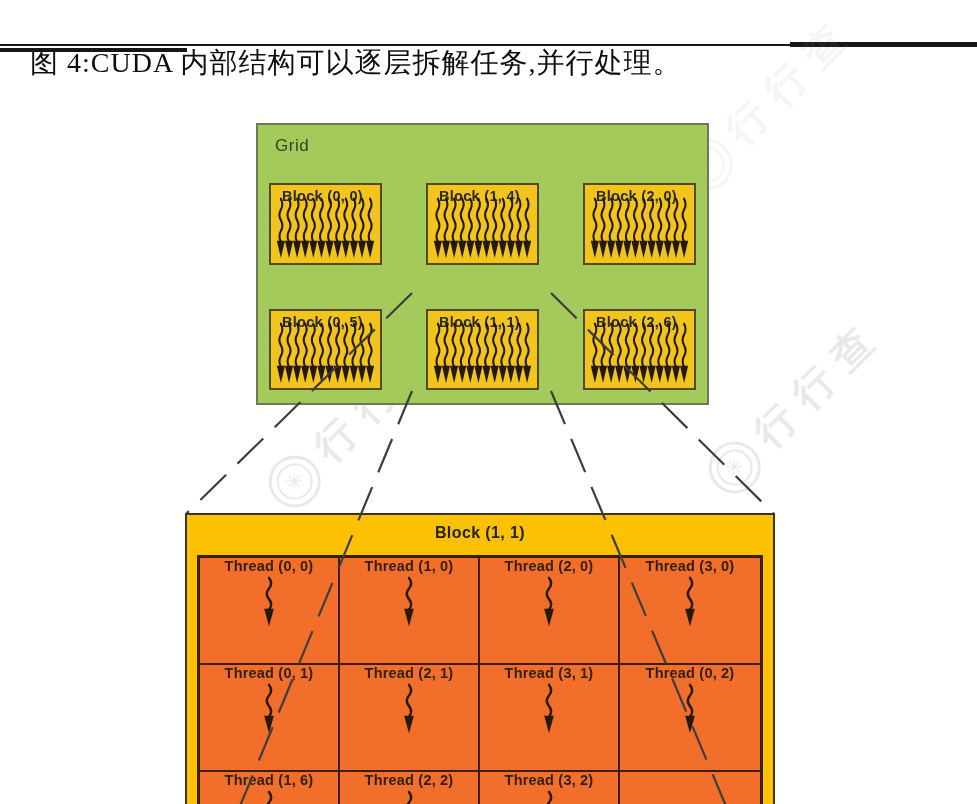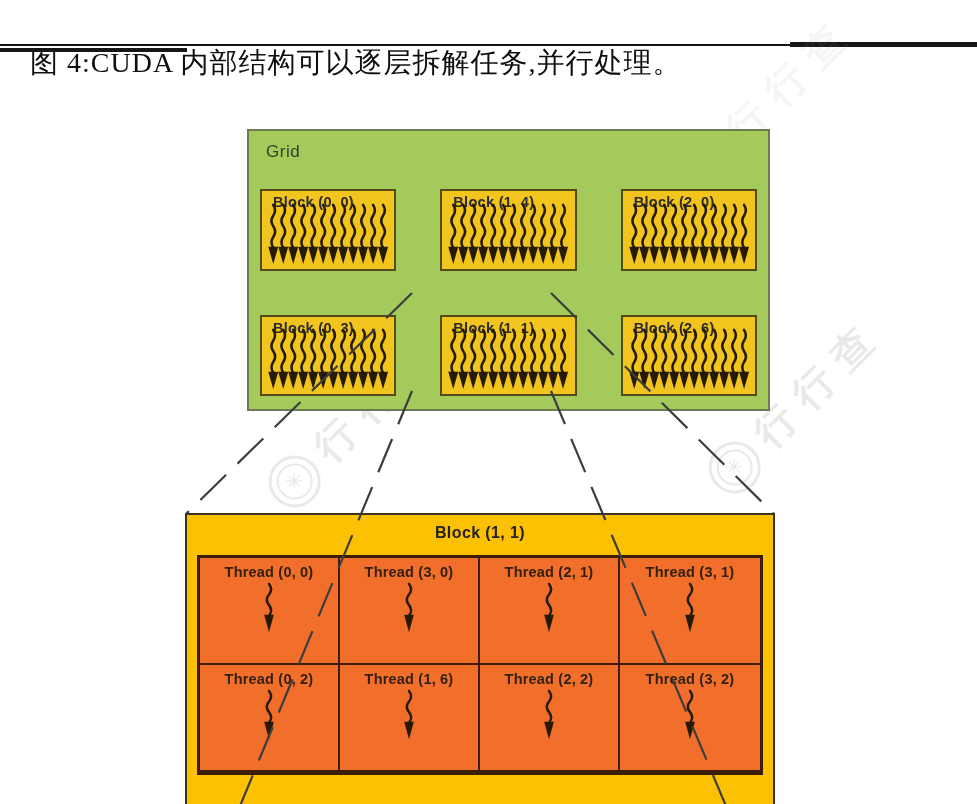--- a/index.html
+++ b/index.html
@@ -29,22 +29,22 @@
     box-sizing:border-box;position:relative;flex:none;}
   .wm-ring::before{content:"";position:absolute;inset:5px;border:2px solid currentColor;border-radius:50%;}
   .wm-ring::after{content:"✳";position:absolute;inset:0;display:flex;align-items:center;
     justify-content:center;font-size:22px;}
   .wm-text{font-size:40px;font-weight:700;letter-spacing:14px;white-space:nowrap;}
   .wm-1{left:276px;top:472px;}
   .wm-2{left:716px;top:458px;}
   .wm-3{left:688px;top:155px;opacity:.09;}
   
   .grid-box{
-    position:absolute;left:247px;top:123px;width:523px;height:282px;box-sizing:border-box;
-    background:var(--grid-green);border:2px solid var(--grid-border);z-index:2;margin-top:6px;
+    position:absolute;left:256px;top:123px;width:453px;height:282px;box-sizing:border-box;
+    background:var(--grid-green);border:2px solid var(--grid-border);z-index:2;
   }
   .grid-label{position:absolute;left:17px;top:11px;font-size:17px;color:#383f2a;letter-spacing:.5px;}
   .blocks{
     position:absolute;left:11px;right:11px;top:58px;bottom:13px;
     display:grid;grid-template-columns:repeat(3,1fr);grid-template-rows:repeat(2,1fr);
     column-gap:8px;row-gap:9px;gap:44px;
   }
   .block{
     background:var(--block-yellow);border:2px solid var(--block-border);
     box-sizing:border-box;position:relative;overflow:hidden;
@@ -61,21 +61,21 @@
   .big-label{position:absolute;left:0;right:0;top:9px;text-align:center;
     font-size:16px;font-weight:700;color:#222;letter-spacing:.4px;}
   .threads{
     position:absolute;left:10px;top:40px;width:566px;box-sizing:border-box;
     display:grid;grid-template-columns:repeat(4,1fr);grid-auto-rows:107px;
     background:var(--thread-orange);border:3px solid var(--table-border);
   }
   .tcell{border-right:2.5px solid var(--table-border);border-bottom:2.5px solid var(--table-border);
     position:relative;text-align:center;box-sizing:border-box;overflow:hidden;}
   .tcell:nth-child(4n){border-right:none;}
-  .tlabel{display:block;margin-top:6px;font-size:14.5px;font-weight:700;
+  .tlabel{display:block;font-size:14.5px;font-weight:700;
     color:#33200f;letter-spacing:.2px;white-space:nowrap;}
   .tcell svg{margin-top:2px;}
   
   .connectors{position:absolute;left:0;top:0;width:977px;height:804px;z-index:5;pointer-events:none;}
   .connectors line{stroke:#3d3d3d;stroke-width:2.2;stroke-dasharray:36 16;}
 </style>
 </head>
 <body style="--grid-green: #a4ca5b; --grid-border: #6e7a51; --block-yellow: #f2c41e; --block-border: #554a1a; --big-yellow: #fcc103; --thread-orange: #f16f2a; --table-border: #3c1d07; --ink: #241a06;">
 
 <div>
@@ -182,21 +182,21 @@
           <polygon points="90.5,45 101.5,45 96,63" fill="#241a06"></polygon>
           <path d="M107,2 q4,5.5 0,11 t0,11 t0,11 t0,11" fill="none" stroke="#241a06" stroke-width="2.8" stroke-linecap="round"></path>
           <polygon points="101.5,45 112.5,45 107,63" fill="#241a06"></polygon>
           <path d="M118,2 q4,5.5 0,11 t0,11 t0,11 t0,11" fill="none" stroke="#241a06" stroke-width="2.8" stroke-linecap="round"></path>
           <polygon points="112.5,45 123.5,45 118,63" fill="#241a06"></polygon>
           <path d="M129,2 q4,5.5 0,11 t0,11 t0,11 t0,11" fill="none" stroke="#241a06" stroke-width="2.8" stroke-linecap="round"></path>
           <polygon points="123.5,45 134.5,45 129,63" fill="#241a06"></polygon>
         </svg>
       </div>
       <div class="block">
-        <span class="block-label">Block (0, 3)</span>
+        <span class="block-label">Block (0, 5)</span>
         <svg viewBox="0 0 137 66" preserveAspectRatio="none">
           <path d="M8,2 q4,5.5 0,11 t0,11 t0,11 t0,11" fill="none" stroke="#241a06" stroke-width="2.8" stroke-linecap="round"></path>
           <polygon points="2.5,45 13.5,45 8,63" fill="#241a06"></polygon>
           <path d="M19,2 q4,5.5 0,11 t0,11 t0,11 t0,11" fill="none" stroke="#241a06" stroke-width="2.8" stroke-linecap="round"></path>
           <polygon points="13.5,45 24.5,45 19,63" fill="#241a06"></polygon>
           <path d="M30,2 q4,5.5 0,11 t0,11 t0,11 t0,11" fill="none" stroke="#241a06" stroke-width="2.8" stroke-linecap="round"></path>
           <polygon points="24.5,45 35.5,45 30,63" fill="#241a06"></polygon>
           <path d="M41,2 q4,5.5 0,11 t0,11 t0,11 t0,11" fill="none" stroke="#241a06" stroke-width="2.8" stroke-linecap="round"></path>
           <polygon points="35.5,45 46.5,45 41,63" fill="#241a06"></polygon>
           <path d="M52,2 q4,5.5 0,11 t0,11 t0,11 t0,11" fill="none" stroke="#241a06" stroke-width="2.8" stroke-linecap="round"></path>
@@ -278,21 +278,33 @@
     </div>
 </div>
 
 <div class="big-box">
   <div class="big-label">Block (1, 1)</div>
   <div class="threads" id="threads">
       <div class="tcell"><span class="tlabel">Thread (0, 0)</span><svg width="22" height="54" viewBox="0 0 22 56">
           <path d="M11,2 q4.5,5.5 0,11 t0,11 t0,11" fill="none" stroke="#241a06" stroke-width="2.6" stroke-linecap="round"></path>
           <polygon points="6,34 16,34 11,52" fill="#241a06"></polygon>
         </svg></div>
+      <div class="tcell"><span class="tlabel">Thread (1, 0)</span><svg width="22" height="54" viewBox="0 0 22 56">
+          <path d="M11,2 q4.5,5.5 0,11 t0,11 t0,11" fill="none" stroke="#241a06" stroke-width="2.6" stroke-linecap="round"></path>
+          <polygon points="6,34 16,34 11,52" fill="#241a06"></polygon>
+        </svg></div>
+      <div class="tcell"><span class="tlabel">Thread (2, 0)</span><svg width="22" height="54" viewBox="0 0 22 56">
+          <path d="M11,2 q4.5,5.5 0,11 t0,11 t0,11" fill="none" stroke="#241a06" stroke-width="2.6" stroke-linecap="round"></path>
+          <polygon points="6,34 16,34 11,52" fill="#241a06"></polygon>
+        </svg></div>
       <div class="tcell"><span class="tlabel">Thread (3, 0)</span><svg width="22" height="54" viewBox="0 0 22 56">
+          <path d="M11,2 q4.5,5.5 0,11 t0,11 t0,11" fill="none" stroke="#241a06" stroke-width="2.6" stroke-linecap="round"></path>
+          <polygon points="6,34 16,34 11,52" fill="#241a06"></polygon>
+        </svg></div>
+      <div class="tcell"><span class="tlabel">Thread (0, 1)</span><svg width="22" height="54" viewBox="0 0 22 56">
           <path d="M11,2 q4.5,5.5 0,11 t0,11 t0,11" fill="none" stroke="#241a06" stroke-width="2.6" stroke-linecap="round"></path>
           <polygon points="6,34 16,34 11,52" fill="#241a06"></polygon>
         </svg></div>
       <div class="tcell"><span class="tlabel">Thread (2, 1)</span><svg width="22" height="54" viewBox="0 0 22 56">
           <path d="M11,2 q4.5,5.5 0,11 t0,11 t0,11" fill="none" stroke="#241a06" stroke-width="2.6" stroke-linecap="round"></path>
           <polygon points="6,34 16,34 11,52" fill="#241a06"></polygon>
         </svg></div>
       <div class="tcell"><span class="tlabel">Thread (3, 1)</span><svg width="22" height="54" viewBox="0 0 22 56">
           <path d="M11,2 q4.5,5.5 0,11 t0,11 t0,11" fill="none" stroke="#241a06" stroke-width="2.6" stroke-linecap="round"></path>
           <polygon points="6,34 16,34 11,52" fill="#241a06"></polygon>

